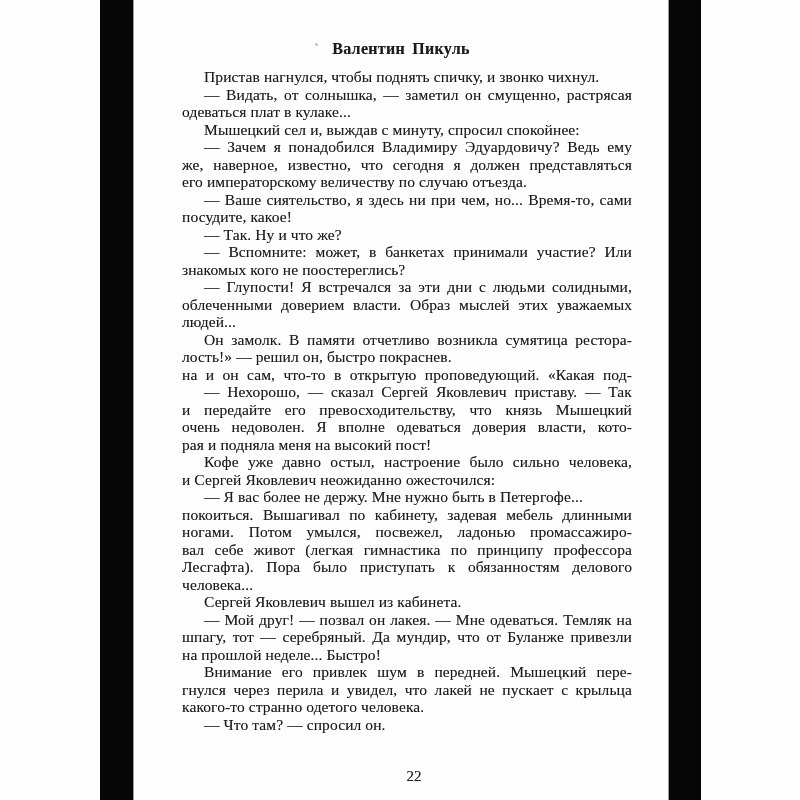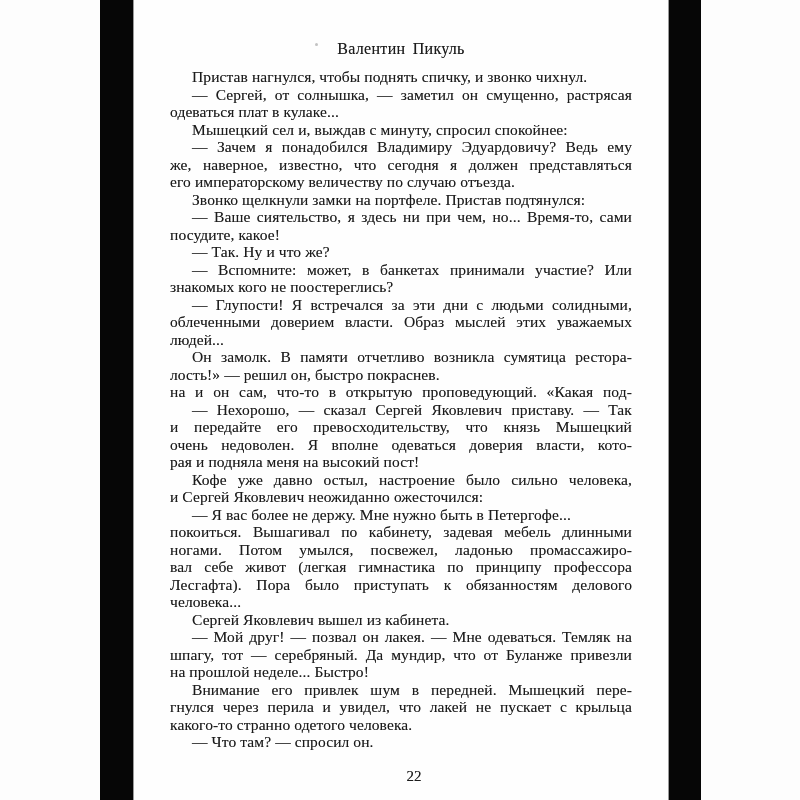--- a/index.html
+++ b/index.html
@@ -13,25 +13,25 @@
   }
   .scan{position:relative;width:800px;height:800px;background:var(--canvas);}
   .bar{position:absolute;top:0;height:800px;background:var(--bar);}
   .bar-left{left:100px;width:33px;border-right:1px solid var(--edge);}
   .bar-right{left:668px;width:32px;border-left:1px solid var(--edge);}
   .paper{position:absolute;left:134px;top:0;width:534px;height:800px;background:var(--paper);}
   .speck{position:absolute;left:181px;top:43px;width:3px;height:3px;border-radius:50%;
          background:#a8a8a8;opacity:.7;}
   .textcol{position:absolute;left:36px;top:40px;width:462px;color:var(--ink);}
   .running-header{
-    text-align:center;font-weight:normal;font-size:16px;line-height:18px;
+    text-align:center;font-weight:bold;font-size:16px;line-height:18px;
     letter-spacing:.3px;word-spacing:3px;
     text-shadow:0 0 .5px rgba(20,20,20,.55);
   }
-  .body{margin-top:10px;}
+  .body{margin-top:10px;margin-left:12px;}
   .line{
     font-size:15.5px;line-height:17.5px;height:17.5px;overflow:hidden;
     text-align:justify;text-align-last:justify;
     letter-spacing:.1px;
     text-shadow:0 0 .5px rgba(20,20,20,.45);
   }
   .line.first{text-indent:22px;}
   .line.last{text-align-last:left;}
   .pagenum{
     position:absolute;left:0;top:768px;width:100%;
@@ -45,27 +45,26 @@
 
 <div class="scan">
   <div class="bar bar-left"></div>
   <div class="bar bar-right"></div>
   <div class="paper">
     <div class="speck"></div>
     <div class="textcol">
       <div class="running-header">Валентин Пикуль</div>
       <div class="body" id="body-text">
           <div class="line first last">Пристав нагнулся, чтобы поднять спичку, и звонко чихнул.</div>
-          <div class="line first">— Сергей, от солнышка, — заметил он смущенно, растрясая</div>
+          <div class="line first">— Видать, от солнышка, — заметил он смущенно, растрясая</div>
           <div class="line last">одеваться плат в кулаке...</div>
           <div class="line first last">Мышецкий сел и, выждав с минуту, спросил спокойнее:</div>
           <div class="line first">— Зачем я понадобился Владимиру Эдуардовичу? Ведь ему</div>
           <div class="line">же, наверное, известно, что сегодня я должен представляться</div>
           <div class="line last">его императорскому величеству по случаю отъезда.</div>
-          <div class="line first last">Звонко щелкнули замки на портфеле. Пристав подтянулся:</div>
           <div class="line first">— Ваше сиятельство, я здесь ни при чем, но... Время-то, сами</div>
           <div class="line last">посудите, какое!</div>
           <div class="line first last">— Так. Ну и что же?</div>
           <div class="line first">— Вспомните: может, в банкетах принимали участие? Или</div>
           <div class="line last">знакомых кого не поостереглись?</div>
           <div class="line first">— Глупости! Я встречался за эти дни с людьми солидными,</div>
           <div class="line">облеченными доверием власти. Образ мыслей этих уважаемых</div>
           <div class="line last">людей...</div>
           <div class="line first">Он замолк. В памяти отчетливо возникла сумятица рестора-</div>
           <div class="line last">лость!» — решил он, быстро покраснев.</div>

